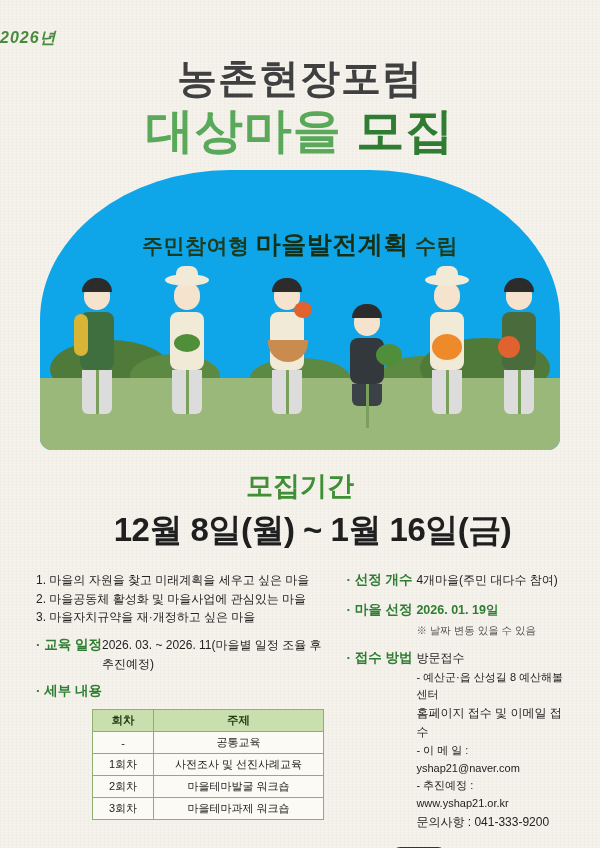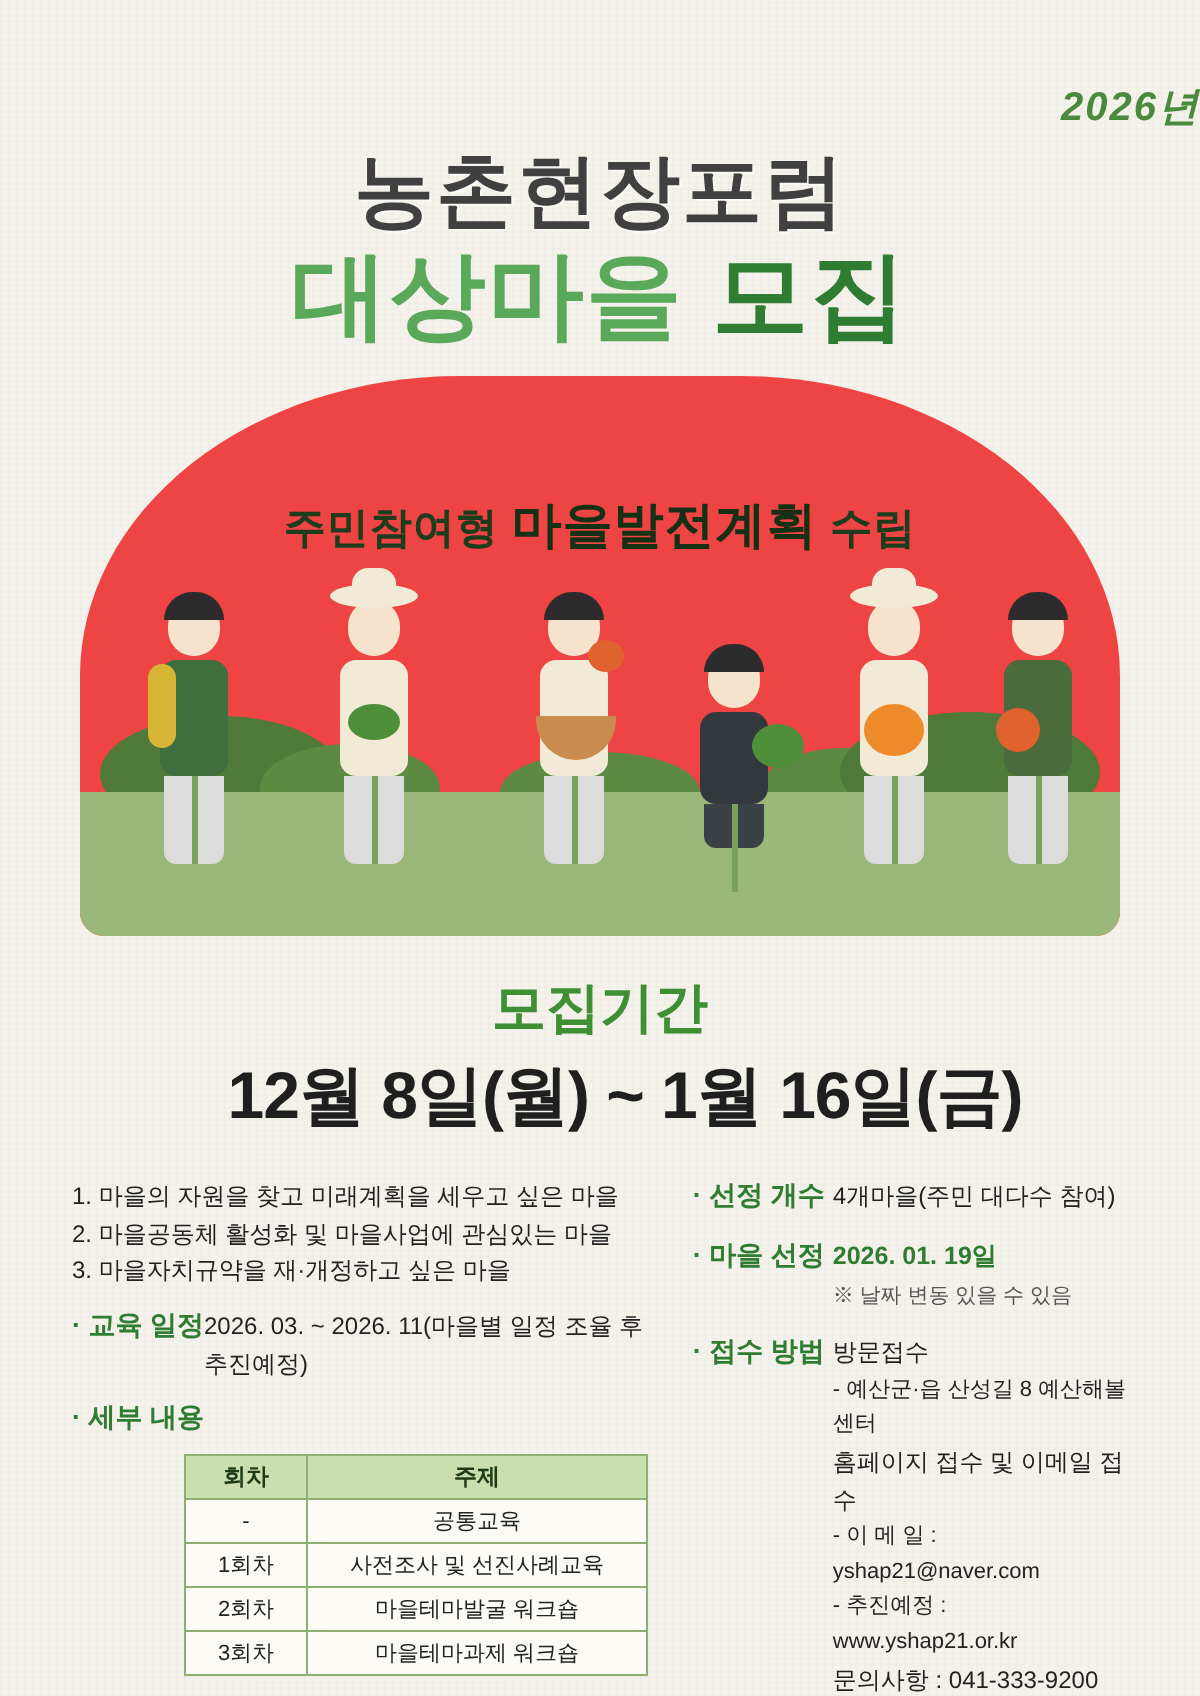--- a/index.html
+++ b/index.html
@@ -29,25 +29,25 @@
     background-image:
       repeating-linear-gradient(0deg, rgba(0,0,0,0.012) 0px, rgba(0,0,0,0.012) 1px, transparent 1px, transparent 3px),
       repeating-linear-gradient(90deg, rgba(0,0,0,0.010) 0px, rgba(0,0,0,0.010) 1px, transparent 1px, transparent 4px);
     pointer-events: none;
     z-index: 0;
   }
   .content { position: relative; z-index: 1; }
 
   
   .year {
-    text-align: right;
-    font-size: 20px;
+    text-align: left;
+    font-size: 16px;
     color: #4a8a3c;
     letter-spacing: 1px;
-    padding-top: 40px;
+    padding-top: 28px;
     font-style: italic;
     font-weight: bold;
   }
   .title-block {
     text-align: center;
     margin-top: 6px;
   }
   .title-line1 {
     font-size: 40px;
     font-weight: bold;
@@ -67,21 +67,21 @@
   .title-line2 .light {
     color: #5aa85a;
   }
 
   
   .illus {
     position: relative;
     width: 520px;
     height: 280px;
     margin: 12px auto 0;
-    background: #ef4444;
+    background: #0ea5e9;
     border-radius: 190px 190px 12px 12px / 150px 150px 12px 12px;
     overflow: hidden;
   }
   .illus-sub {
     position: absolute;
     top: 58px;
     width: 100%;
     text-align: center;
     font-size: 21px;
     color: #1d3b1d;

